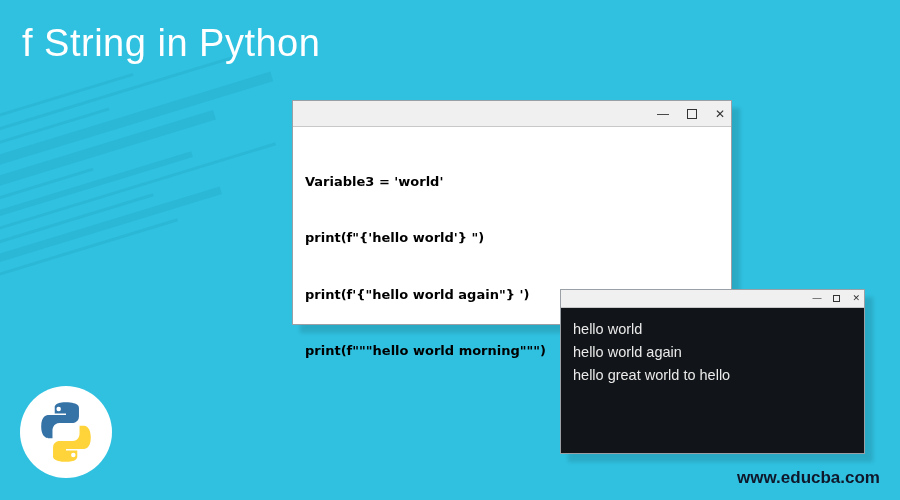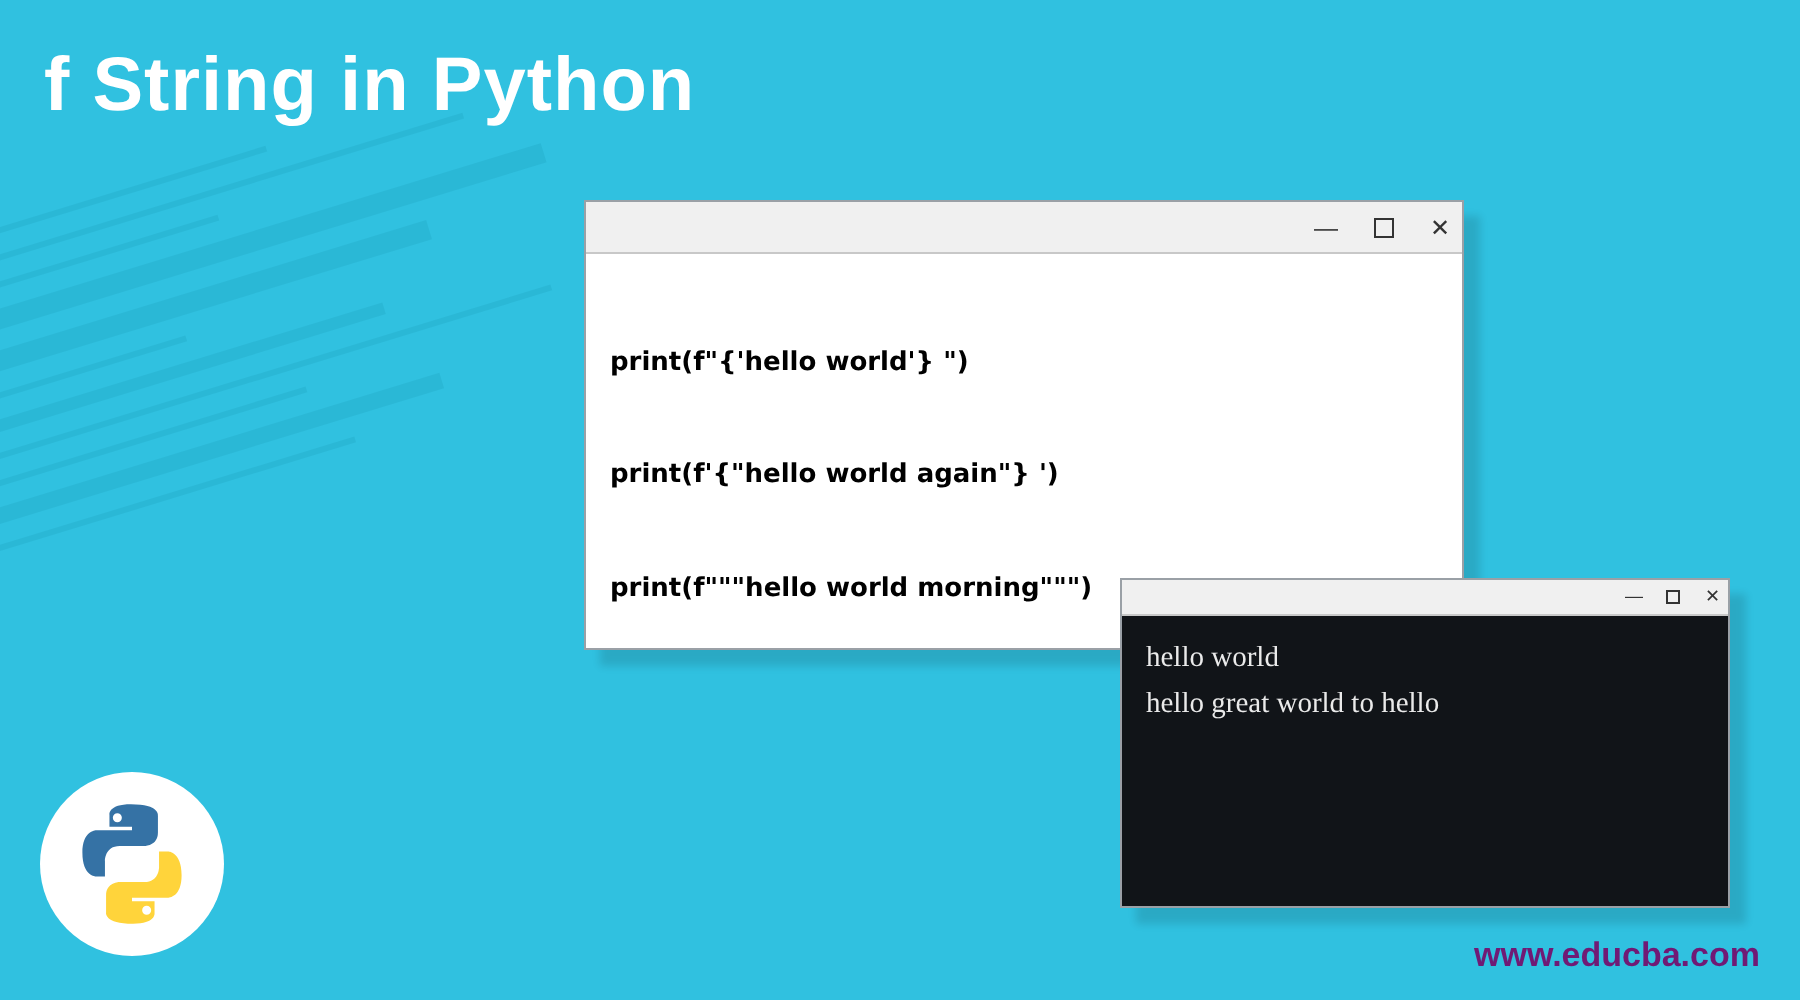--- a/index.html
+++ b/index.html
@@ -9,21 +9,21 @@
     background: #30c1e0;
     font-family: Arial, Helvetica, sans-serif;
     position: relative;
     overflow: hidden;
   }
   .title {
     position: absolute;
     top: 22px;
     left: 22px;
     color: #ffffff;
-    font-weight: 700;
+    font-weight: 400;
     font-size: 38px;
     letter-spacing: 0.5px;
   }
 
   .deco-container {
     position: absolute;
     top: 76px;
     left: -20px;
     width: 330px;
     height: 300px;
@@ -92,21 +92,21 @@
     color: #000;
     white-space: pre;
   }
   .code-body span { display:block; }
 
   .output-body {
     background: #111418;
     color: #eaeaea;
     height: calc(100% - 18px);
     padding: 10px 12px 8px;
-    font-family: Liberation Serif, serif;
+    font-family: Liberation Sans, sans-serif;
     font-size: 14.5px;
     line-height: 1.6;
   }
   .output-body span { display:block; white-space: pre; }
 
   .logo-circle {
     position: absolute;
     left: 20px;
     bottom: 22px;
     width: 92px;
@@ -115,21 +115,21 @@
     border-radius: 50%;
     display: flex;
     justify-content: center;
     align-items: center;
   }
 
   .url {
     position: absolute;
     right: 20px;
     bottom: 12px;
-    color: #701a75;
+    color: #0f172a;
     font-weight: 700;
     font-size: 17px;
   }
 </style>
 </head>
 <body>
 
 <div class="deco-container">
   <div class="d0"></div>
     <div class="d1"></div>
@@ -146,36 +146,38 @@
 
 <h1 class="title">f String in Python</h1>
 
 <div class="window win-code">
   <div class="titlebar">
     <span class="sys minimize">—</span>
     <span class="sys"><span class="square"></span></span>
     <span class="sys close-x">✕</span>
   </div>
   <div class="code-body">
+    <span>Variable3 = 'world'</span>
     <span>print(f"{'hello world'} ")</span>
     <span>print(f'{"hello world again"} ')</span>
     <span>print(f"""hello world morning""")</span>
     
     
   </div>
 </div>
 
 <div class="window win-output">
   <div class="titlebar small">
     <span class="sys minimize">—</span>
     <span class="sys"><span class="square"></span></span>
     <span class="sys close-x">✕</span>
   </div>
   <div class="output-body">
     <span>hello world</span>
+    <span>hello world again</span>
     <span>hello great world to hello</span>
   </div>
 </div>
 
 <div class="logo-circle" aria-label="python-logo">
   <svg width="62" height="62" viewBox="0 0 110 110">
     <path fill="#3572A5" d="M54 2c-20 0-19 9-19 9v11h20v3H24s-13-1-13 20 12 21 12 21h8V52s0-13 13-13h22s12 0 12-12V12S80 2 54 2zM42 10a4 4 0 1 1 0 8 4 4 0 0 1 0-8z"></path>
     <path fill="#FFD43B" d="M56 108c20 0 19-9 19-9V88H55v-3h31s13 1 13-20-12-21-12-21h-8v14s0 13-13 13H44s-12 0-12 12v15s-2 10 24 10zm12-8a4 4 0 1 1 0-8 4 4 0 0 1 0 8z"></path>
   </svg>
 </div>

